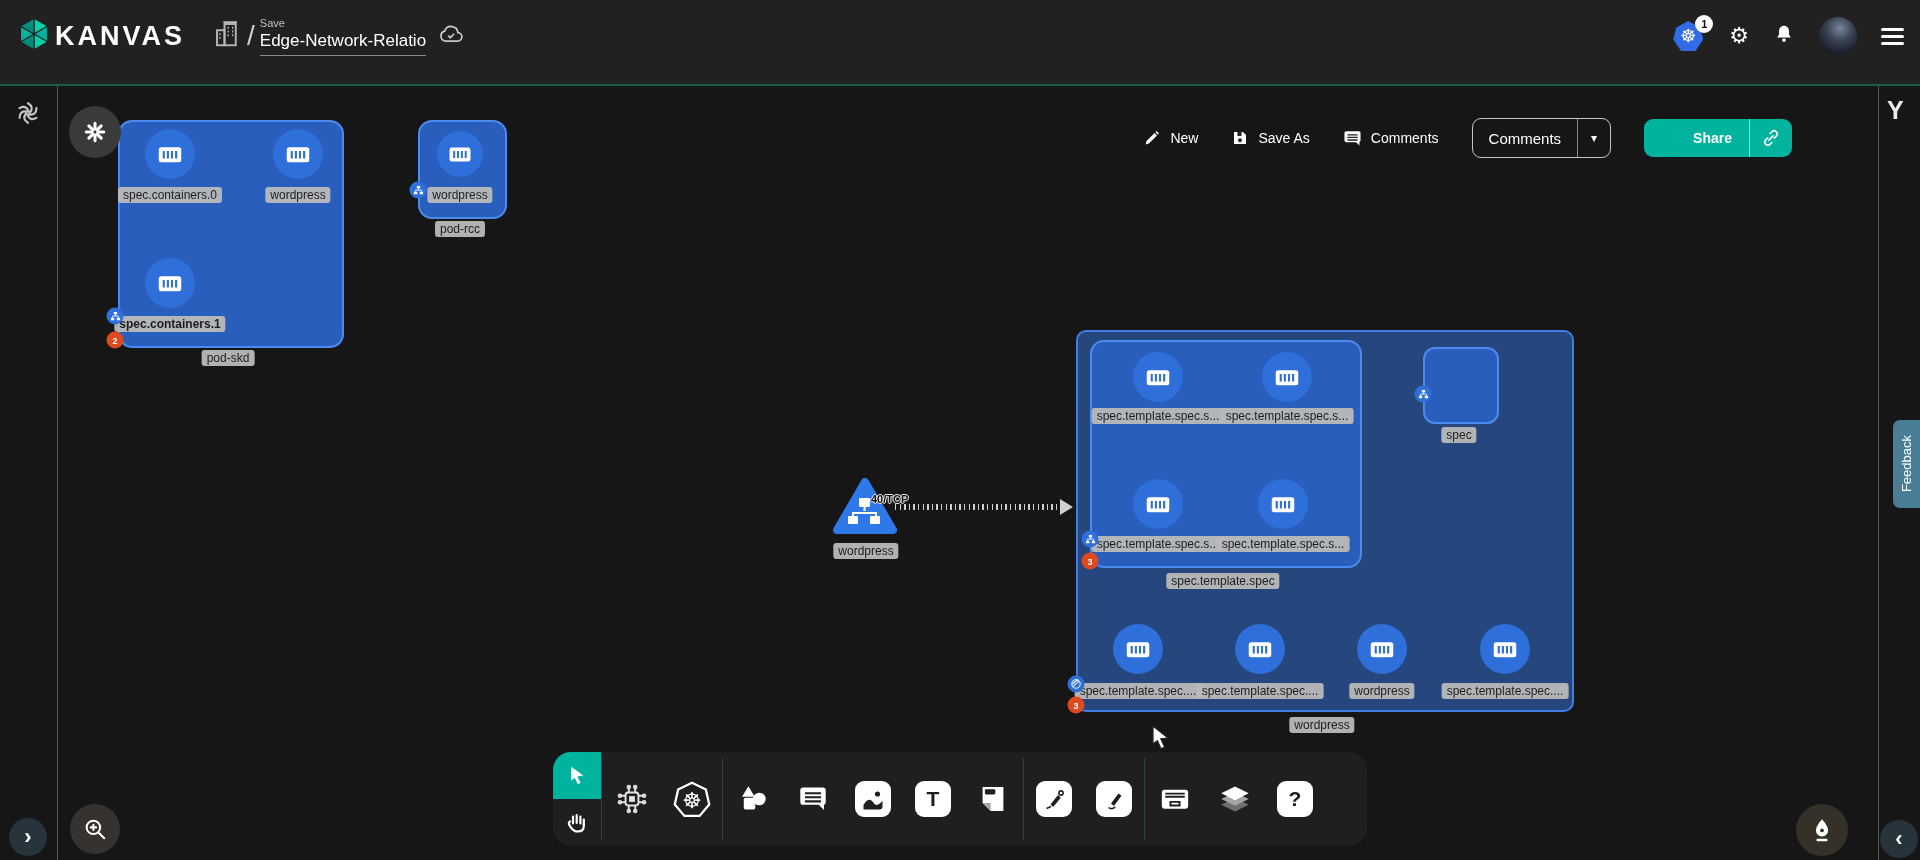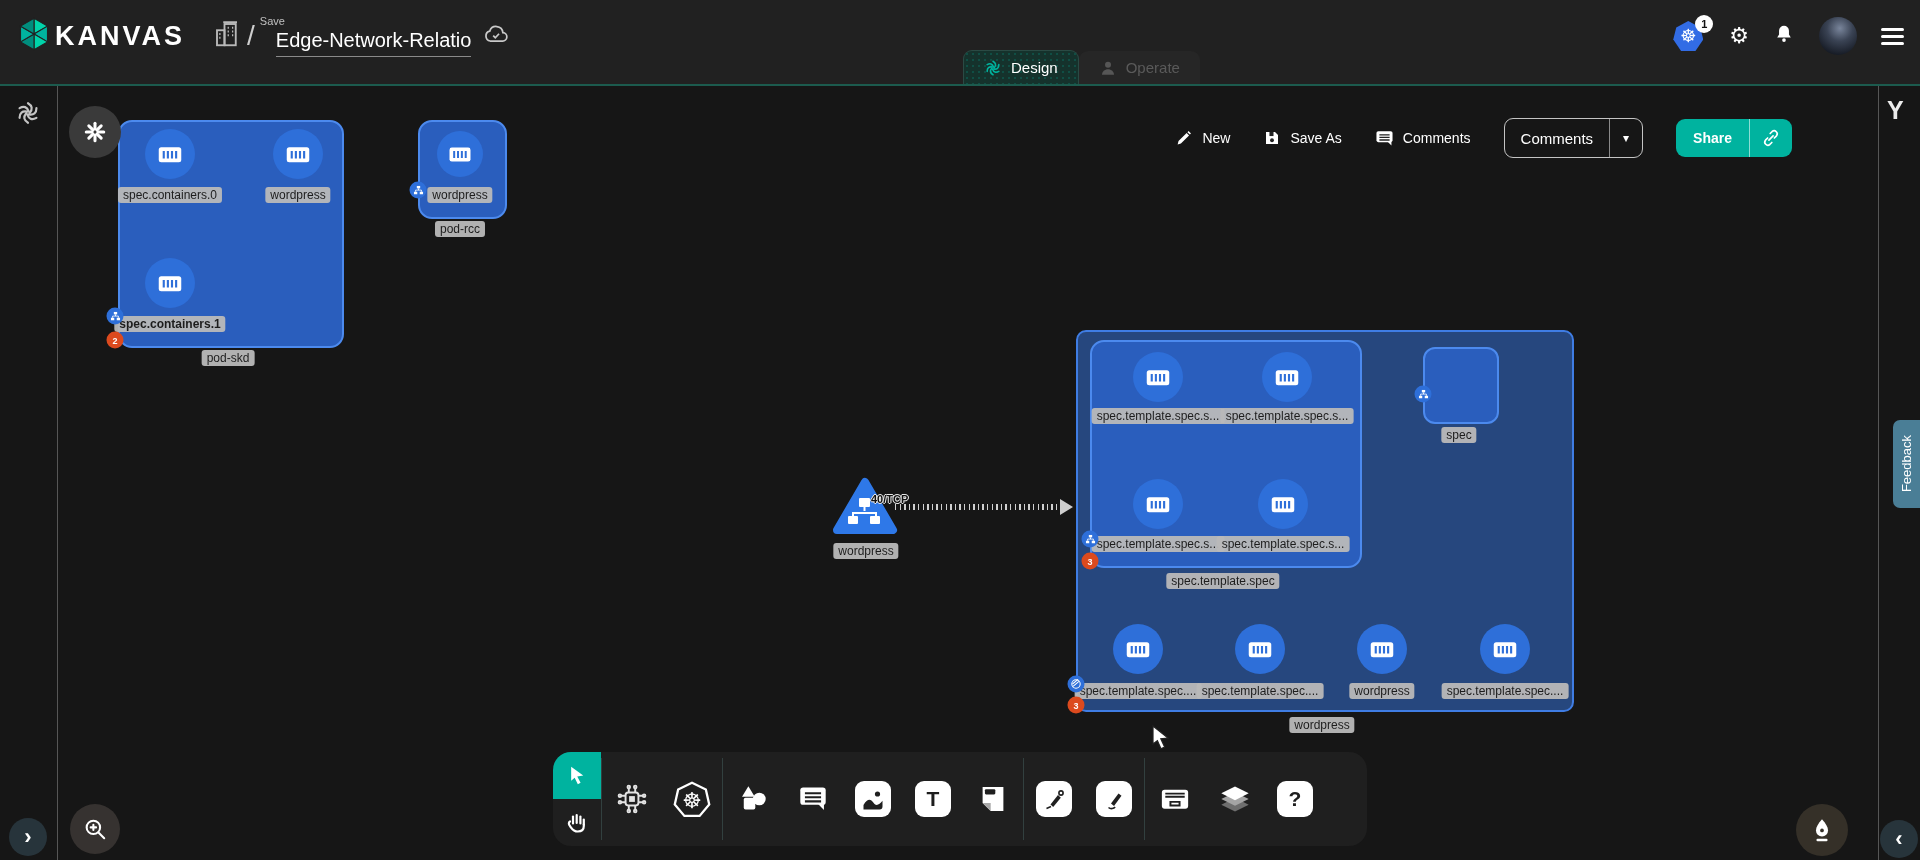--- a/index.html
+++ b/index.html
@@ -7,21 +7,21 @@
        font-family:"Liberation Sans",sans-serif;-webkit-font-smoothing:antialiased;}
   .abs{position:absolute;}
 
   
   .header{position:absolute;top:0;left:0;right:0;height:84px;background:#212121;z-index:40;}
   .header-left{position:absolute;left:16px;top:0;height:72px;display:flex;align-items:center;gap:1px;}
   .brand-text{color:#fff;font-size:27px;font-weight:700;letter-spacing:3px;margin-left:2px;}
   .sep{color:#cfcfcf;font-size:28px;font-weight:300;margin:0 4px;}
   .name-field{display:flex;flex-direction:column;margin-right:10px;}
   .name-label{color:#c0c0c0;font-size:11px;margin-bottom:2px;}
-  .name-value{color:#fff;font-size:20px;border-bottom:1px solid #8a8a8a;padding-bottom:4px;min-width:160px;margin-left:16px;}
+  .name-value{color:#fff;font-size:17px;border-bottom:1px solid #8a8a8a;padding-bottom:4px;min-width:160px;}
   .tabs{position:absolute;left:963px;bottom:0;display:flex;align-items:flex-end;z-index:41;}
   .tab{height:33px;display:flex;align-items:center;gap:9px;padding:0 20px;font-size:15px;
        border-radius:9px 9px 0 0;}
   .tab.active{background-color:#15322c;color:#fff;
        background-image:radial-gradient(rgba(0,179,159,.22) 1px,transparent 1.2px);
        background-size:6px 6px;border:1px solid #2a4a44;border-bottom:none;}
   .tab.inactive{background:#262626;color:#5a5a5a;}
   .header-right{position:absolute;right:16px;top:0;height:72px;display:flex;align-items:center;gap:24px;}
   .k8s-ctx{position:relative;width:32px;height:30px;}
   .heptagon{width:30px;height:30px;background:#326CE5;display:flex;align-items:center;justify-content:center;
@@ -43,21 +43,21 @@
   .y-logo{position:absolute;top:10px;left:8px;color:#ececec;font-size:25px;font-weight:600;}
 
   
   .actionbar{position:absolute;top:33px;right:128px;height:38px;display:flex;align-items:center;gap:33px;z-index:30;}
   .txtbtn{display:flex;align-items:center;gap:9px;color:#fff;font-size:14px;cursor:pointer;}
   .btn-actions{display:flex;align-items:stretch;height:38px;border:1px solid #c4c4c4;border-radius:9px;color:#fff;}
   .btn-actions .main{display:flex;align-items:center;padding:0 16px;font-size:15px;}
   .btn-actions .divider{width:1px;background:#8a8a8a;margin:0;}
   .btn-actions .caret{display:flex;align-items:center;justify-content:center;width:32px;font-size:12px;}
   .btn-share{display:flex;align-items:stretch;height:38px;border-radius:9px;background:#00B39F;color:#fff;overflow:hidden;}
-  .btn-share .main{display:flex;align-items:center;padding:0 17px;font-size:14px;font-weight:700;}
+  .btn-share .main{display:flex;align-items:center;padding:0 17px;font-size:14px;font-weight:700;margin-left:32px;}
   .btn-share .divider{width:1px;background:rgba(255,255,255,.55);}
   .btn-share .linkpart{display:flex;align-items:center;justify-content:center;width:42px;}
 
   
   .grp{position:absolute;border:2px solid #4c8aee;border-radius:14px;background:#2A5EBD;}
   .grp.outer{background:#26477E;border-color:#3f7de4;border-radius:10px;}
   .cnode{position:absolute;width:50px;height:50px;border-radius:50%;background:#2E6FD9;
        transform:translate(-50%,-50%);display:flex;align-items:center;justify-content:center;}
   .nlabel{position:absolute;transform:translate(-50%,-50%);background:rgba(185,185,185,.95);color:#1d1d1d;
        font-size:12px;padding:1px 5px;border-radius:3px;white-space:nowrap;z-index:6;}
@@ -127,42 +127,20 @@
       <span class="name-value">Edge-Network-Relatio</span>
     </div>
     <span>
       <svg width="28" height="28" viewBox="0 0 24 24" fill="none" stroke="#c9c9c9" stroke-width="1.5">
         <path d="M7 18h10.5a3.6 3.6 0 0 0 .4-7.2A5.8 5.8 0 0 0 6.6 9.6 4.3 4.3 0 0 0 7 18z"></path>
         <path d="M9.6 13.4l1.8 1.8 3.2-3.4"></path>
       </svg>
     </span>
   </div>
 
-  <div class="tabs">
-    <div class="tab active">
-      <svg width="18" height="18" viewBox="0 0 24 24" fill="none" stroke="#00B39F" stroke-width="2.1" stroke-linecap="round">
-        <g>
-            <path d="M12 3 Q18 6.5 13.5 12"></path>
-            <path d="M12 3 Q18 6.5 13.5 12" transform="rotate(60 12 12)"></path>
-        <path d="M12 3 Q18 6.5 13.5 12" transform="rotate(120 12 12)"></path>
-            <path d="M12 3 Q18 6.5 13.5 12" transform="rotate(180 12 12)"></path>
-        <path d="M12 3 Q18 6.5 13.5 12" transform="rotate(240 12 12)"></path>
-            <path d="M12 3 Q18 6.5 13.5 12" transform="rotate(300 12 12)"></path>
-          </g>
-      </svg>
-      <span>Design</span>
-    </div>
-    <div class="tab inactive">
-      <svg width="18" height="18" viewBox="0 0 24 24" fill="#565656">
-        <circle cx="12" cy="7.5" r="4"></circle>
-          <path d="M4 21c0-4.4 3.6-7.5 8-7.5s8 3.1 8 7.5z"></path>
-      </svg>
-      <span>Operate</span>
-    </div>
-  </div>
 
   <div class="header-right">
     <div class="k8s-ctx">
       <div class="heptagon">☸</div>
       <div class="ctx-badge">1</div>
     </div>
     <span class="gear">⚙</span>
     <span>
       <svg width="22" height="24" viewBox="0 0 24 24" fill="#fff">
         <path d="M12 3a5.4 5.4 0 0 1 5.4 5.4v4.2l2 3.2H4.6l2-3.2V8.4A5.4 5.4 0 0 1 12 3z"></path>

